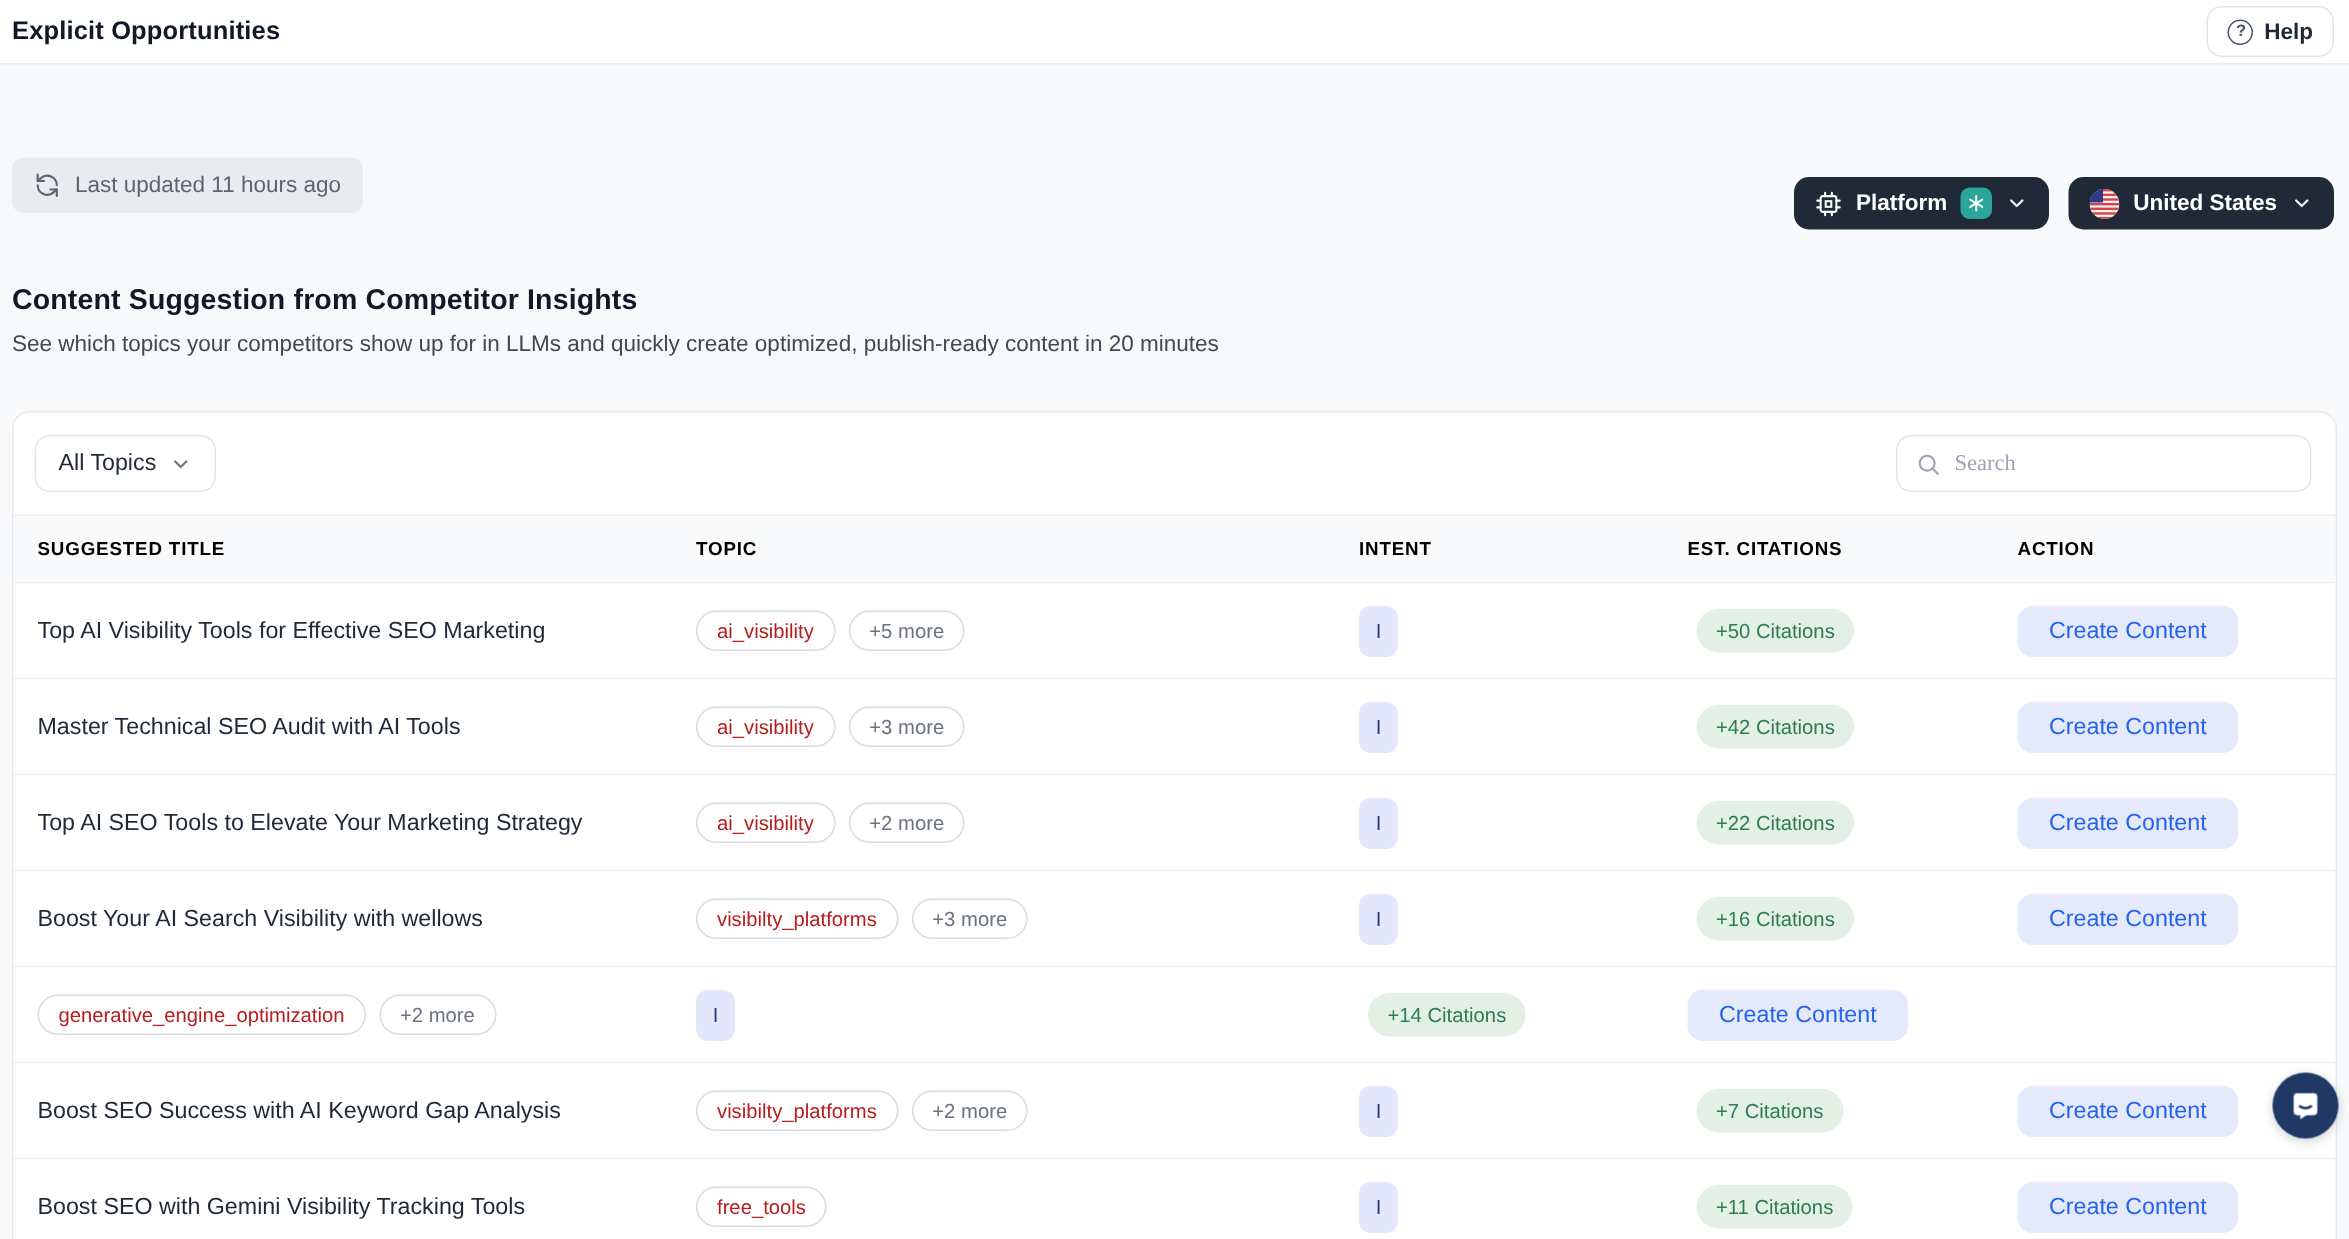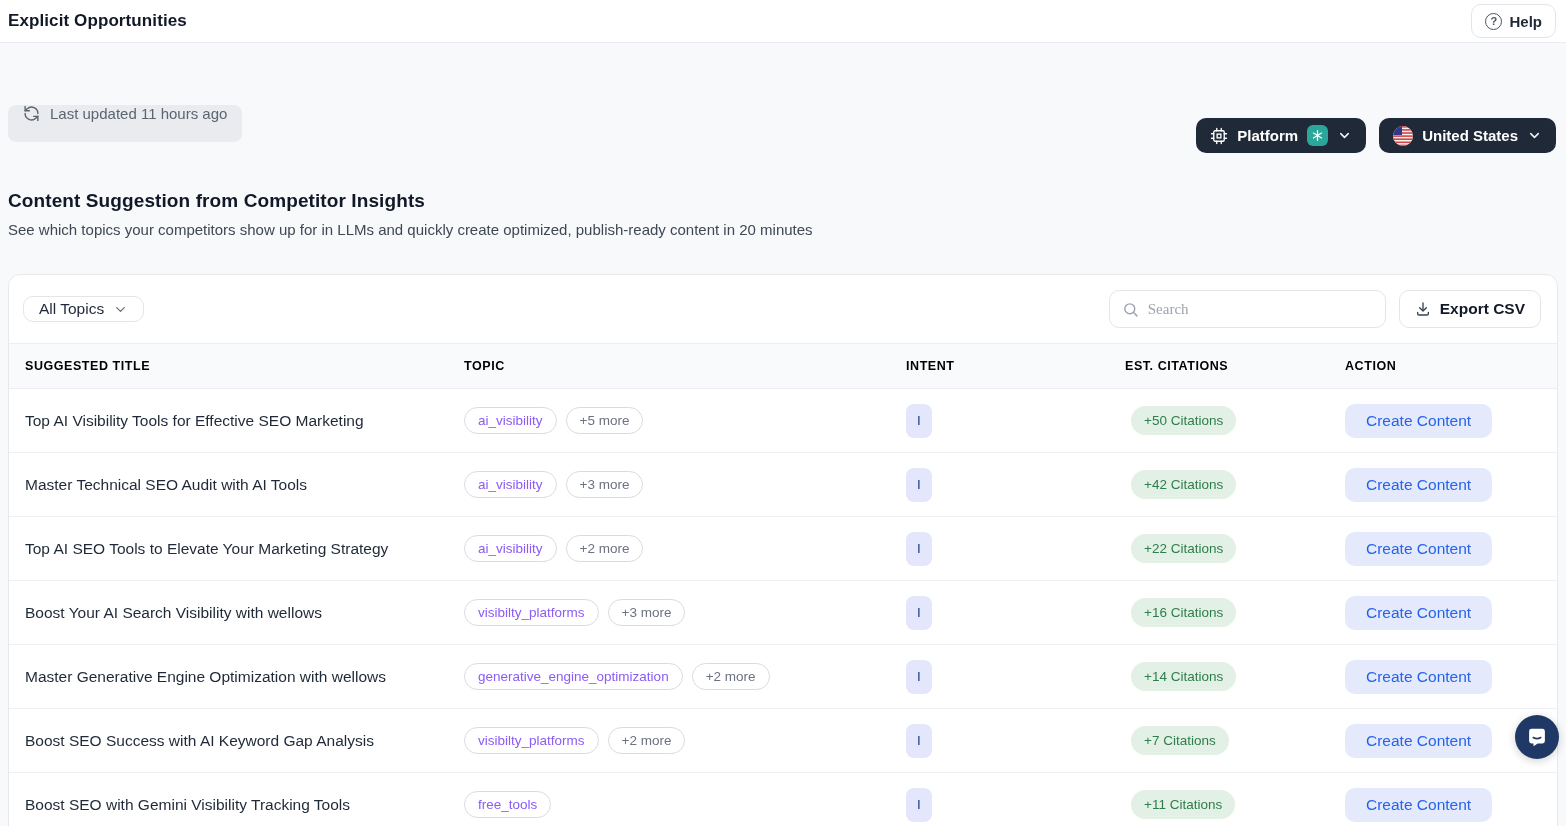--- a/index.html
+++ b/index.html
@@ -8,56 +8,56 @@
   
   .topbar { height:43px; background:#ffffff; border-bottom:1px solid #e8eaed; display:flex; align-items:center; justify-content:space-between; padding:0 10px 0 8px; }
   .page-title { font-size:17px; font-weight:700; color:#111827; letter-spacing:.1px; }
   .help-btn { display:flex; align-items:center; gap:7px; background:#fff; border:1px solid #e3e5e8; border-radius:10px; height:34px; padding:0 13px; font-size:15px; font-weight:600; color:#1f2937; cursor:pointer; font-family:inherit; }
   .qcircle { width:17px; height:17px; border:1.5px solid #4b5563; border-radius:50%; display:inline-flex; align-items:center; justify-content:center; font-size:11px; font-weight:700; color:#4b5563; }
 
   main { padding:0 8px; }
 
   
   .controls-row { margin-top:51px; display:flex; align-items:center; justify-content:space-between; }
-  .updated-pill { display:inline-flex; gap:10px; background:#e9ebee; border-radius:8px; height:37px; padding:0 15px; color:#5b6572; font-size:15px; border:none; cursor:pointer; font-family:inherit; }
+  .updated-pill { display:inline-flex; align-items:center; gap:10px; background:#e9ebee; border-radius:8px; height:37px; padding:0 15px; color:#5b6572; font-size:15px; border:none; cursor:pointer; font-family:inherit; }
   .updated-pill svg { width:17px; height:17px; }
   .right-controls { display:flex; align-items:center; gap:13px; margin-right:2px; }
   .dark-pill { display:flex; align-items:center; gap:9px; background:var(--dark-pill-bg,#1f2937); color:#ffffff; border:none; border-radius:10px; height:35px; padding:0 14px; font-size:15px; font-weight:600; cursor:pointer; font-family:inherit;margin-top:24px; }
   .dark-pill svg.glyph { width:18px; height:18px; }
   .dark-pill svg.chev { width:15px; height:15px; opacity:.95; }
   .teal-badge { width:21px; height:21px; border-radius:6px; background:var(--platform-badge-teal,#2aa79a); display:inline-flex; align-items:center; justify-content:center; }
   .teal-badge svg { width:13px; height:13px; }
   .flag { width:20px; height:20px; border-radius:50%; overflow:hidden; flex:none; }
 
   
   .section-head { margin-top:37px; }
   .section-head h2 { font-size:19px; font-weight:700; color:#111827; letter-spacing:.1px; }
   .section-head p { margin-top:9px; font-size:15px; color:#3f4854; }
 
   
   .card { margin-top:36px; background:#ffffff; border:1px solid #e7e9ec; border-radius:12px 12px 0 0; height:578px; overflow:hidden; }
   .card-toolbar { display:flex; align-items:center; justify-content:space-between; padding:15px 16px 15px 14px; }
-  .filter-btn { display:flex; align-items:center; gap:9px; background:#fff; border:1px solid #e3e5e8; border-radius:10px; height:26px; padding:0 15px; font-size:15.5px; color:#1f2937; cursor:pointer; font-family:inherit; }
+  .filter-btn { display:flex; align-items:center; gap:9px; background:#fff; border:1px solid #e3e5e8; border-radius:10px; height:38px; padding:0 15px; font-size:15.5px; color:#1f2937; cursor:pointer; font-family:inherit; }
   .filter-btn svg { width:15px; height:15px; color:#6b7280; }
   .toolbar-right { display:flex; align-items:center; gap:13px; }
   .search-box { display:flex; align-items:center; gap:9px; width:277px; height:38px; border:1px solid #e3e5e8; border-radius:10px; padding:0 12px; background:#fff; }
   .search-box svg { width:17px; height:17px; color:#9ca3af; flex:none; }
   .search-box input { border:none; outline:none; width:100%; font-size:15px; color:#ef4444; font-family:Liberation Serif, serif; background:transparent; }
   .search-box input::placeholder { color:#9ca3af; }
   .export-btn { display:flex; align-items:center; gap:9px; background:#fff; border:1px solid #e3e5e8; border-radius:10px; height:38px; padding:0 15px; font-size:15.5px; font-weight:600; color:#111827; cursor:pointer; font-family:inherit; }
   .export-btn svg { width:16px; height:16px; color:#374151; }
 
   
   .grid { display:grid; grid-template-columns:439px 442px 219px 220px 1fr; align-items:center; padding-left:16px; }
   .thead { height:46px; background:#f9fafb; border-top:1px solid #eceef1; border-bottom:1px solid #eceef1; }
   .thead .th { font-size:12.5px; font-weight:700; color:#000000; letter-spacing:.045em; text-transform:uppercase; }
   .trow { height:64px; border-bottom:1px solid #eef0f3; background:#fff; }
   .cell-title { font-size:15.5px; color:#1f2937; padding-right:20px; white-space:nowrap; overflow:hidden; }
   .cell-topic { display:flex; align-items:center; gap:9px; }
-  .chip { display:inline-flex; align-items:center; border:1px solid #d8dbe0; border-radius:999px; padding:5px 13px; font-size:13.5px; color:#8b5cf6; background:#fff; white-space:nowrap; }
+  .chip { display:inline-flex; align-items:center; border:1px solid #d8dbe0; border-radius:999px; padding:5px 13px; font-size:13.5px; color:#b91c1c; background:#fff; white-space:nowrap; }
   .chip-more { color:#6b7280; }
   .chip:empty { display:none; }
   .intent-badge { display:inline-flex; align-items:center; justify-content:center; min-width:26px; height:34px; padding:0 9px; border-radius:8px; background:var(--intent-bg,#e4e7fc); color:var(--intent-text,#1e3a8a); font-size:13.5px; font-weight:500; }
   .cite-badge { display:inline-flex; align-items:center; border-radius:999px; background:var(--citation-bg,#e2f0e6); color:var(--citation-text,#2e7d4c); font-size:13.5px; font-weight:500; padding:7px 13px; margin-left:6px; white-space:nowrap; }
   .create-btn { display:inline-flex; align-items:center; justify-content:center; background:var(--action-bg,#e4e9fc); color:var(--accent-blue,#2563eb); border:none; border-radius:10px; height:34px; padding:0 21px; font-size:15.5px; font-weight:500; cursor:pointer; font-family:inherit; white-space:nowrap; }
 
   
   .chat-fab { position:fixed; right:7px; bottom:67px; width:44px; height:44px; border-radius:50%; background:var(--chat-bubble-bg,#1f3866); display:flex; align-items:center; justify-content:center; cursor:pointer; box-shadow:0 2px 8px rgba(0,0,0,.18); }
   .chat-fab svg { width:22px; height:22px; }
 </style>
@@ -142,28 +142,20 @@
           </svg>
       </button>
       <div class="toolbar-right">
         <div class="search-box">
           <svg viewBox="0 0 24 24" fill="none" stroke="currentColor" stroke-width="2" stroke-linecap="round">
               <circle cx="11" cy="11" r="7"></circle>
               <path d="m21 21-4.3-4.3"></path>
             </svg>
           <input type="text" placeholder="Search" style="">
         </div>
-        <button class="export-btn">
-          <svg viewBox="0 0 24 24" fill="none" stroke="currentColor" stroke-width="2" stroke-linecap="round" stroke-linejoin="round">
-              <path d="M12 3v11"></path>
-              <path d="m7 10 5 5 5-5"></path>
-              <path d="M4 17v2a2 2 0 0 0 2 2h12a2 2 0 0 0 2-2v-2"></path>
-            </svg>
-          <span>Export CSV</span>
-        </button>
       </div>
     </div>
 
     <div class="thead grid">
       <div class="th">Suggested Title</div>
       <div class="th">Topic</div>
       <div class="th">Intent</div>
       <div class="th">Est. Citations</div>
       <div class="th">Action</div>
     </div>
@@ -206,21 +198,20 @@
       <div class="cell-topic">
           <span class="chip">visibilty_platforms</span>
           <span class="chip chip-more">+3 more</span>
         </div>
       <div><span class="intent-badge">I</span></div>
       <div><span class="cite-badge">+16 Citations</span></div>
       <div><button class="create-btn">Create Content</button></div>
     </div>
 
     <div class="trow grid">
-      <div class="cell-title">Master Generative Engine Optimization with wellows</div>
       <div class="cell-topic">
           <span class="chip">generative_engine_optimization</span>
           <span class="chip chip-more">+2 more</span>
         </div>
       <div><span class="intent-badge">I</span></div>
       <div><span class="cite-badge">+14 Citations</span></div>
       <div><button class="create-btn">Create Content</button></div>
     </div>
 
     <div class="trow grid">

